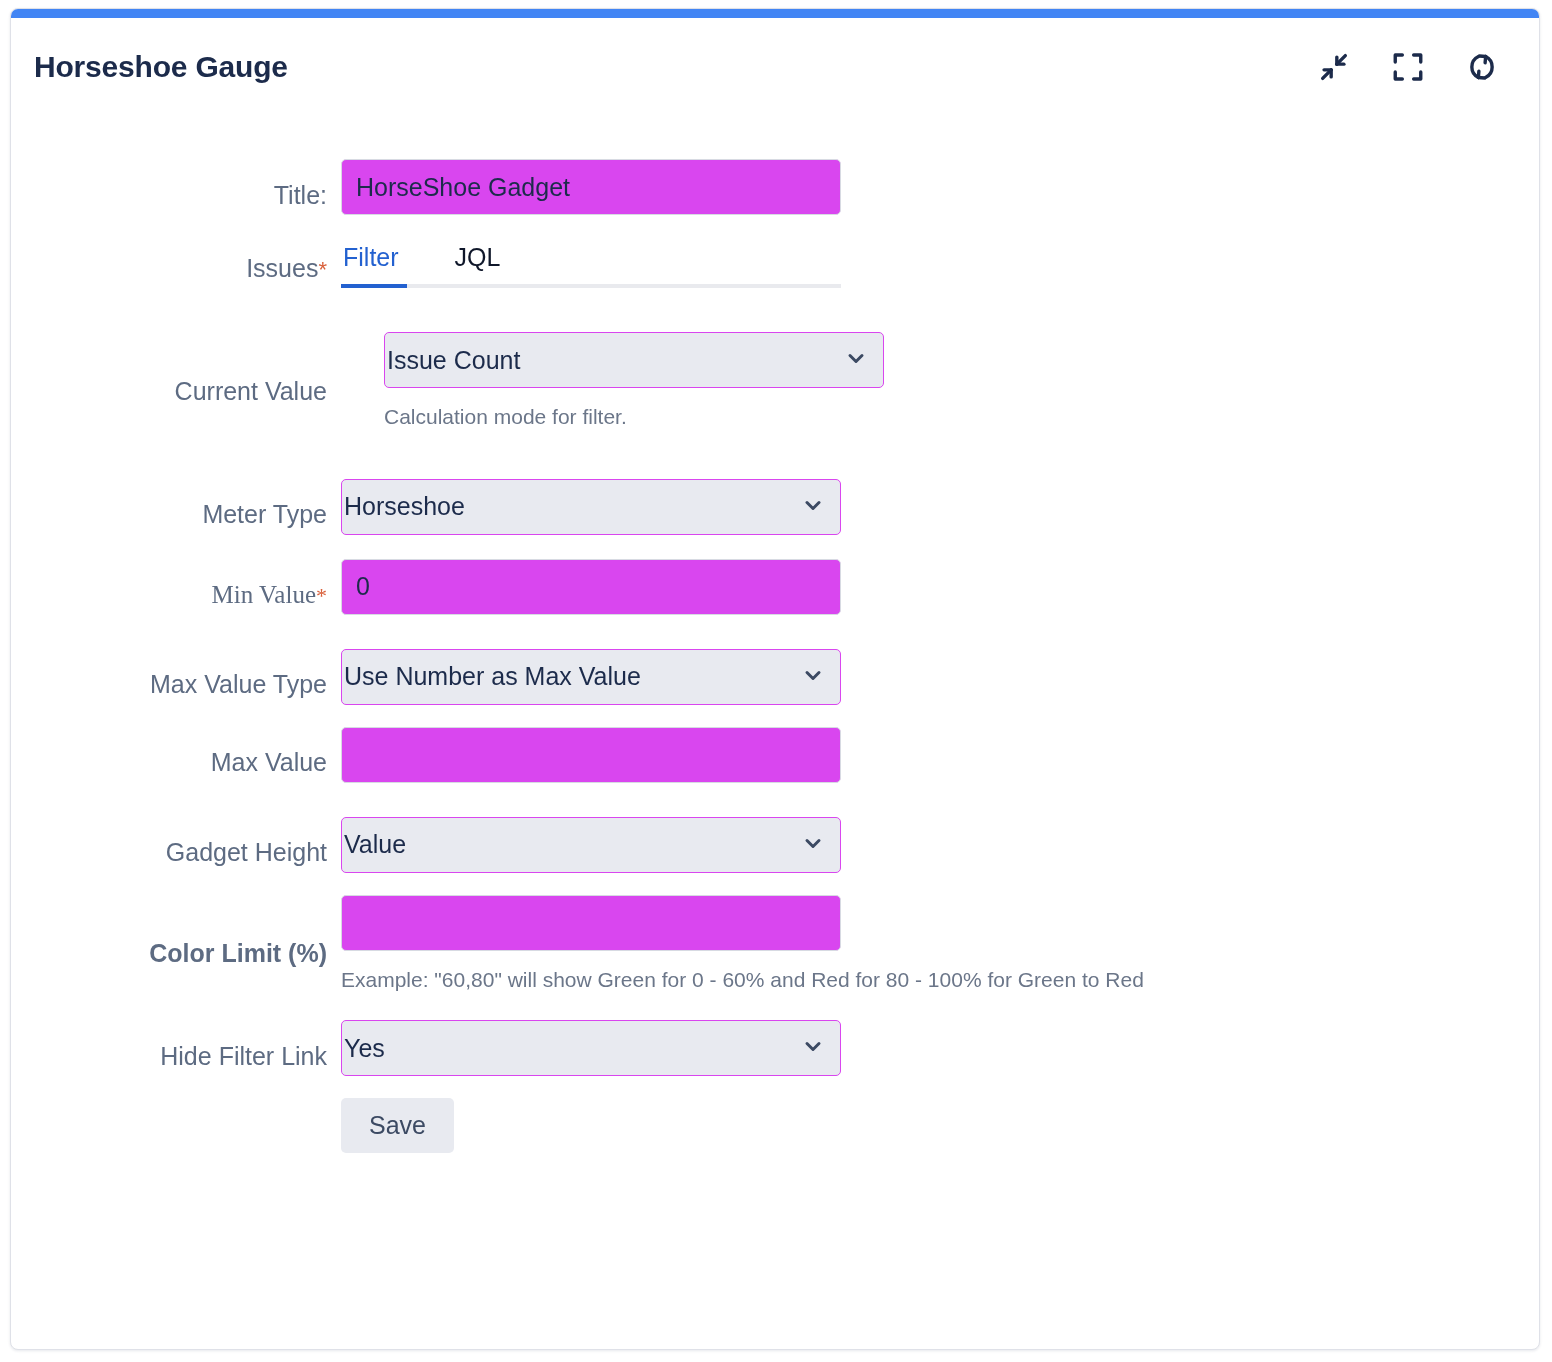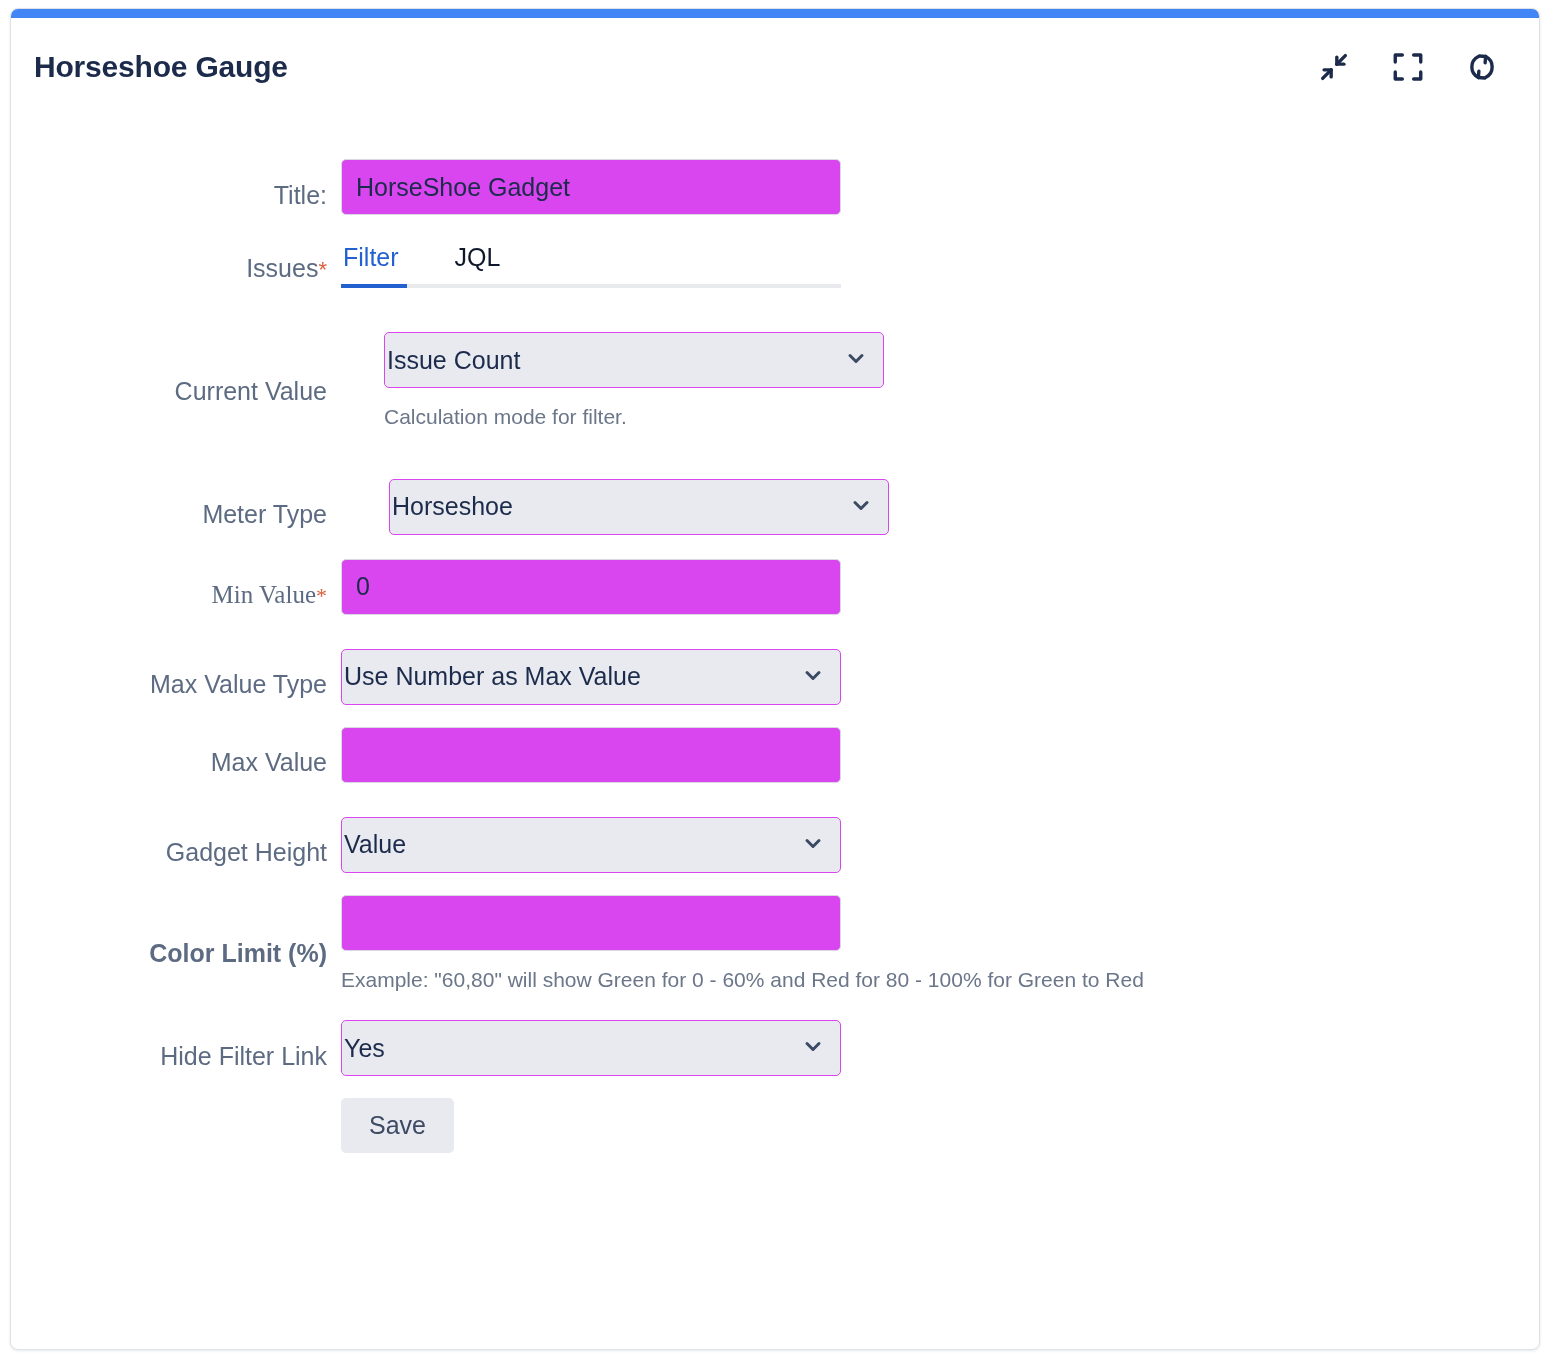--- a/index.html
+++ b/index.html
@@ -285,21 +285,21 @@
           <span class="chev">
             <svg width="24" height="24" viewBox="0 0 24 24" fill="none" stroke="#3c4a63" stroke-width="3" stroke-linecap="round" stroke-linejoin="round">
                 <path d="M6 9.5 L12 15.5 L18 9.5"></path>
               </svg>
           </span>
         </div>
         <div class="help-text">Calculation mode for filter.</div>
       </div>
     </div>
 
-    <div class="row" style="margin-top:44px;gap:48px;">
+    <div class="row" style="margin-top:44px;">
       <div class="label-col" style="padding-top:16px;">
         <span>Meter Type</span>
       </div>
       <div class="field-col">
         <div class="select-wrap">
           <div class="select-box">
             <span>Horseshoe</span>
           </div>
           <span class="chev">
             <svg width="24" height="24" viewBox="0 0 24 24" fill="none" stroke="#3c4a63" stroke-width="3" stroke-linecap="round" stroke-linejoin="round">

